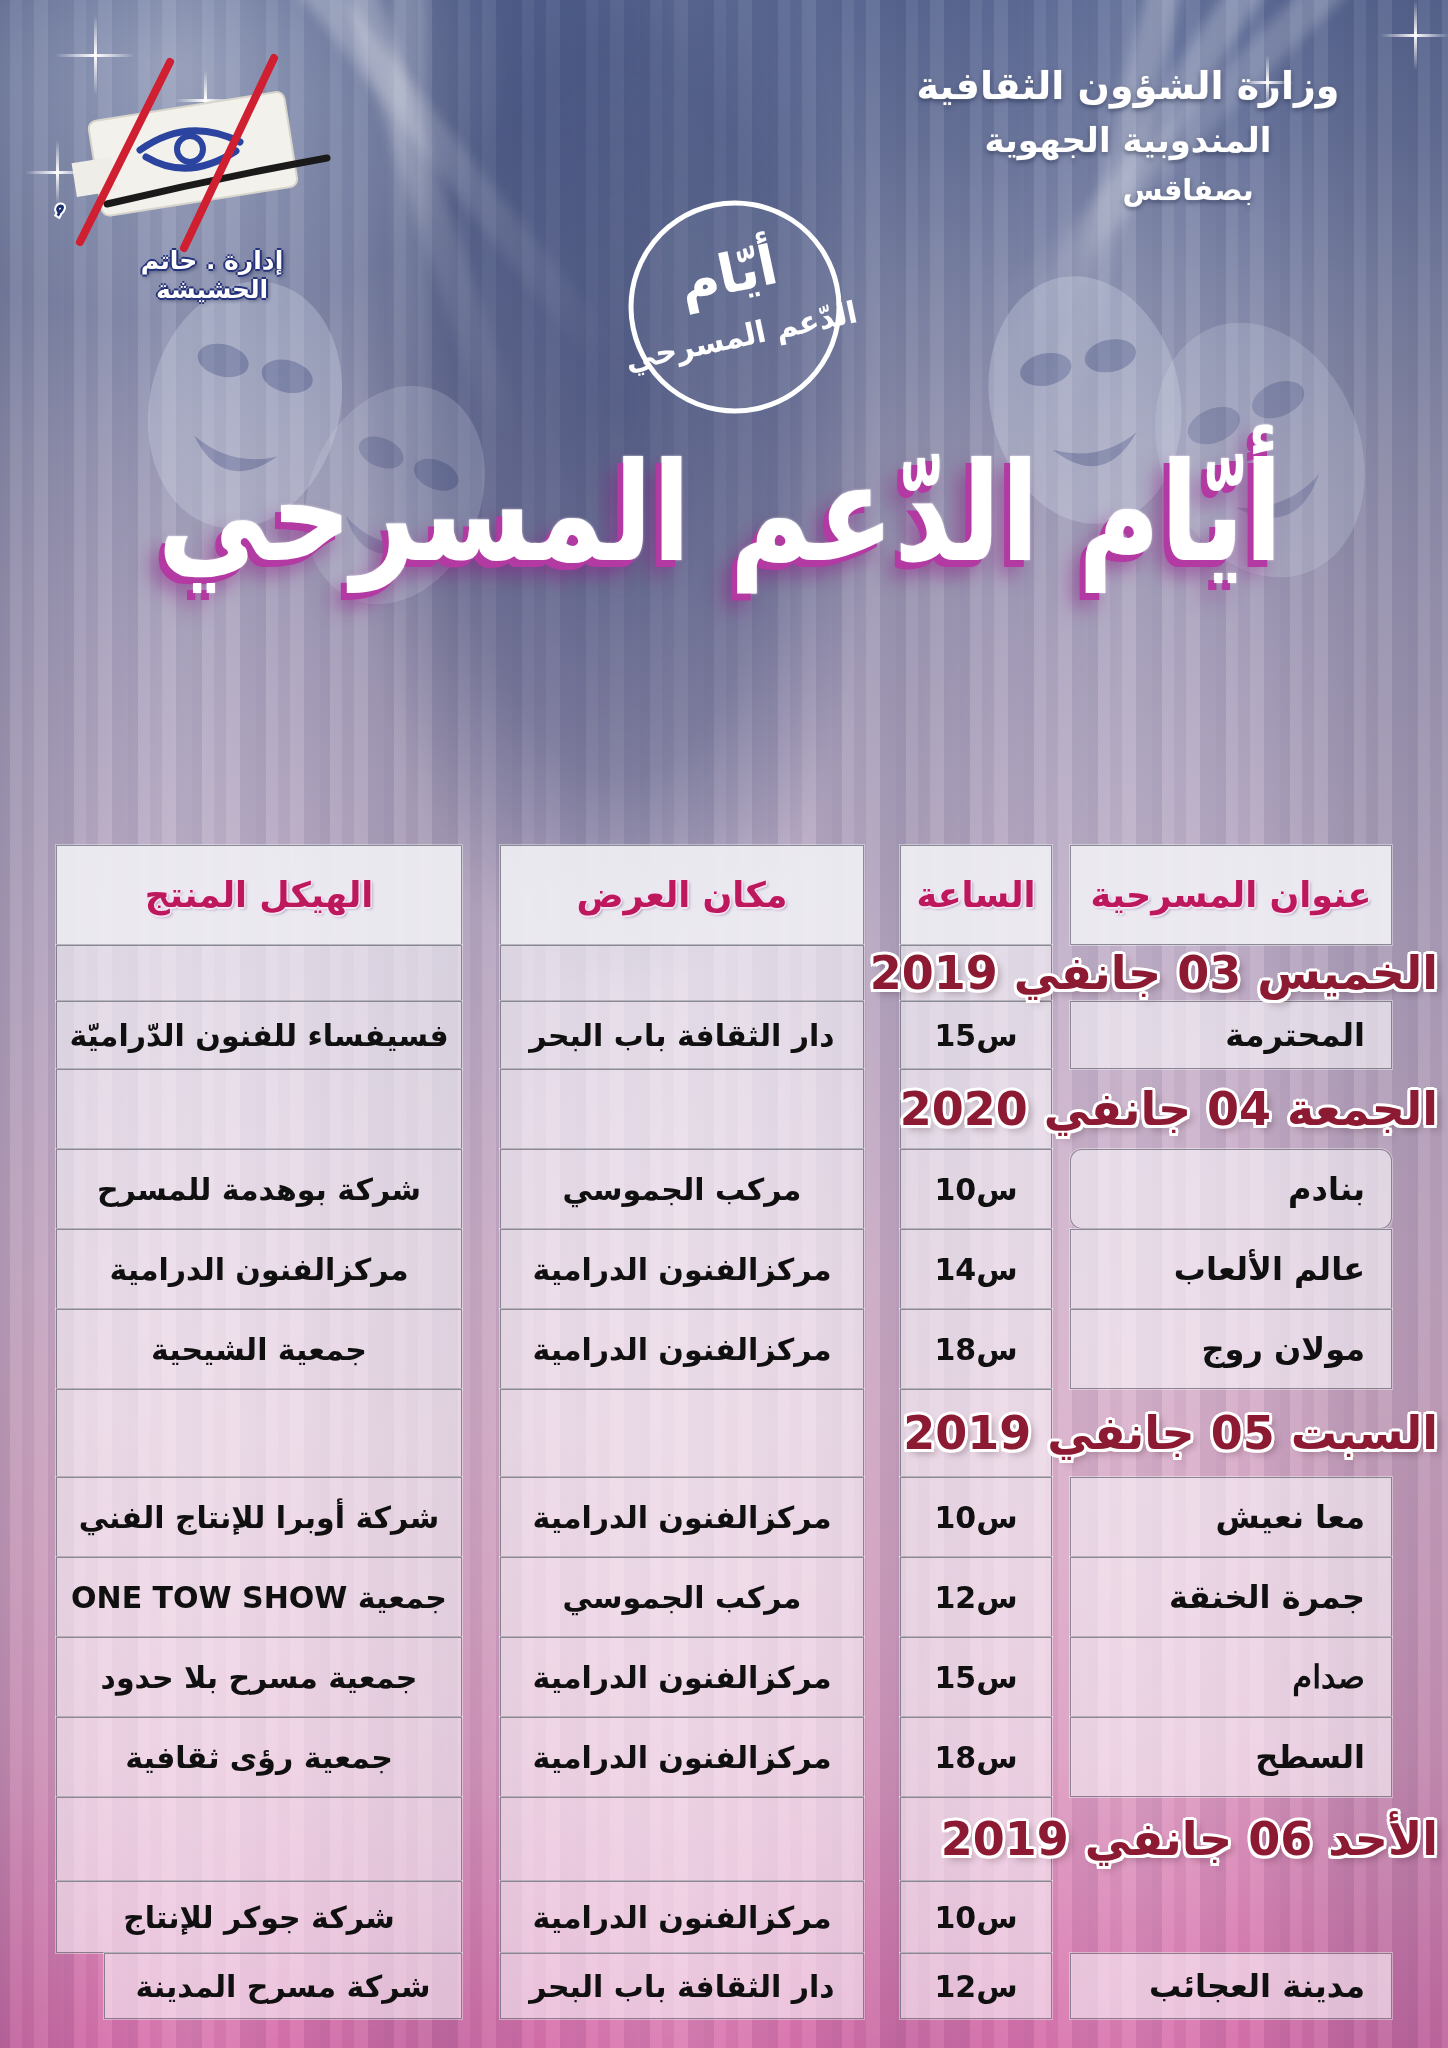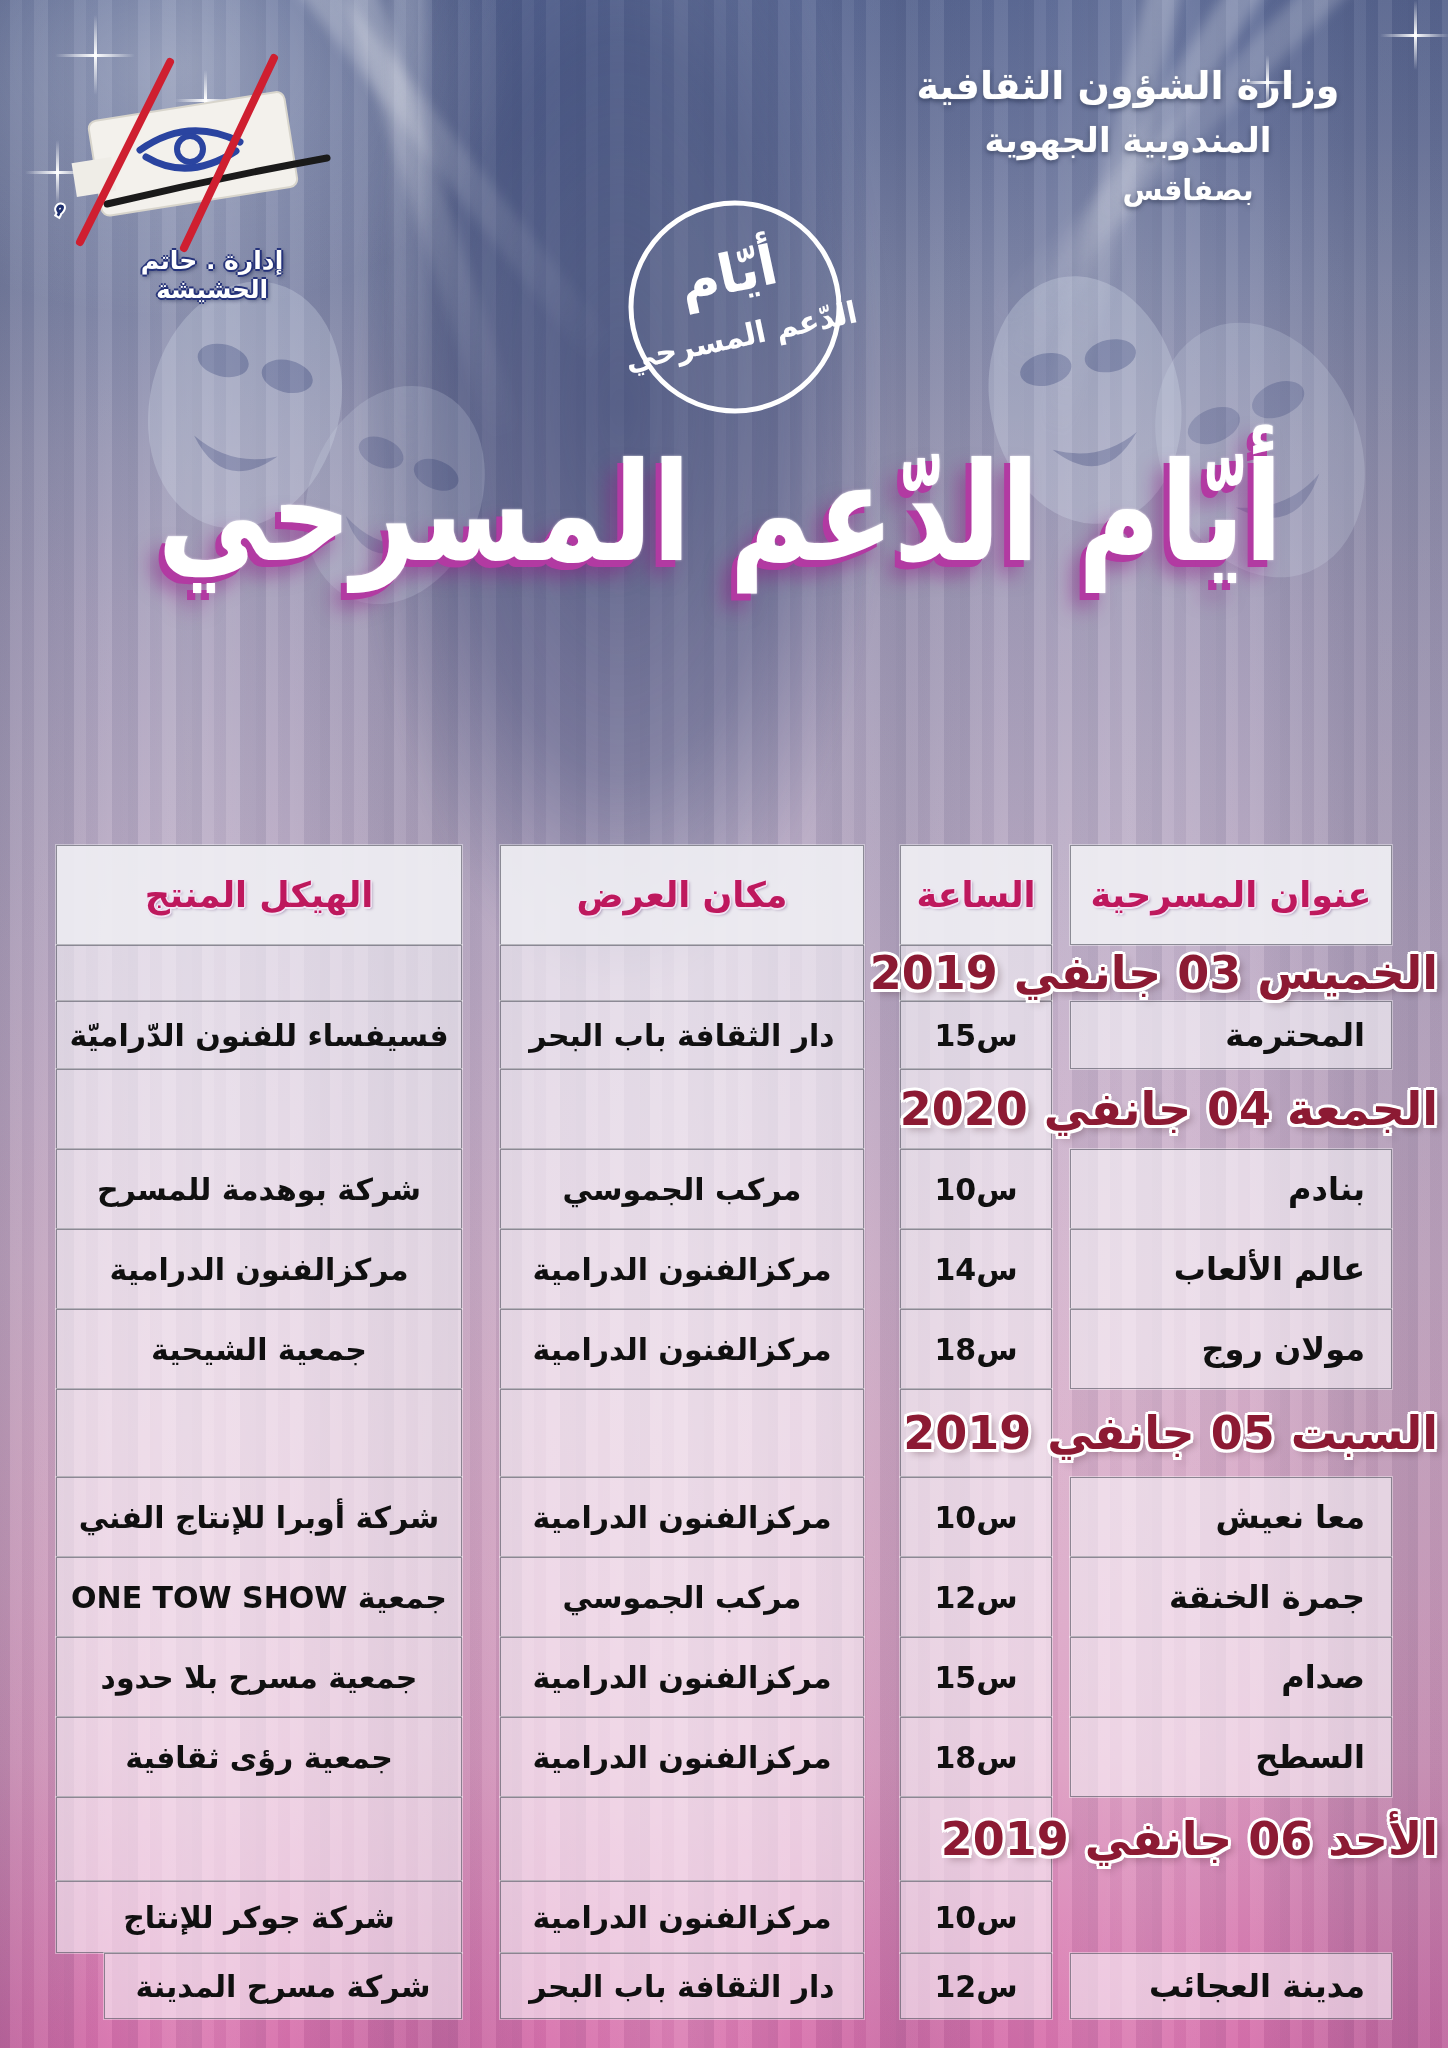--- a/index.html
+++ b/index.html
@@ -201,21 +201,21 @@
       <div class="cell t-title" style="grid-area: 3 / 1;">المحترمة</div>
       <div class="cell" style="grid-area: 3 / 3;">س15</div>
       <div class="cell" style="grid-area: 3 / 5;">دار الثقافة باب البحر</div>
       <div class="cell" style="grid-area: 3 / 7;">فسيفساء للفنون الدّراميّة</div>
       <div class="date-wrap" style="grid-area: 4 / 1 / auto / 4;">
         <span class="date-text">الجمعة 04 جانفي 2020</span>
       </div>
       <div class="cell empty" style="grid-area: 4 / 3;"></div>
       <div class="cell empty" style="grid-area: 4 / 5;"></div>
       <div class="cell empty" style="grid-area: 4 / 7;"></div>
-      <div class="cell t-title" style="grid-area: 5 / 1;">بنادم</div>
+      <div class="cell t-title" style="grid-area: 5 / 1; border-radius: 12px;">بنادم</div>
       <div class="cell" style="grid-area: 5 / 3;">س10</div>
       <div class="cell" style="grid-area: 5 / 5;">مركب الجموسي</div>
       <div class="cell" style="grid-area: 5 / 7;">شركة بوهدمة للمسرح</div>
       <div class="cell t-title" style="grid-area: 6 / 1;">عالم الألعاب</div>
       <div class="cell" style="grid-area: 6 / 3;">س14</div>
       <div class="cell" style="grid-area: 6 / 5;">مركزالفنون الدرامية</div>
       <div class="cell" style="grid-area: 6 / 7;">مركزالفنون الدرامية</div>
       <div class="cell t-title" style="grid-area: 7 / 1;">مولان روج</div>
       <div class="cell" style="grid-area: 7 / 3;">س18</div>
       <div class="cell" style="grid-area: 7 / 5;">مركزالفنون الدرامية</div>
@@ -227,21 +227,21 @@
       <div class="cell empty" style="grid-area: 8 / 5;"></div>
       <div class="cell empty" style="grid-area: 8 / 7;"></div>
       <div class="cell t-title" style="grid-area: 9 / 1; padding-left: 28px;">معا نعيش</div>
       <div class="cell" style="grid-area: 9 / 3;">س10</div>
       <div class="cell" style="grid-area: 9 / 5;">مركزالفنون الدرامية</div>
       <div class="cell" style="grid-area: 9 / 7;">شركة أوبرا للإنتاج الفني</div>
       <div class="cell t-title" style="grid-area: 10 / 1;">جمرة الخنقة</div>
       <div class="cell" style="grid-area: 10 / 3;">س12</div>
       <div class="cell" style="grid-area: 10 / 5;">مركب الجموسي</div>
       <div class="cell" style="grid-area: 10 / 7;">جمعية ONE TOW SHOW</div>
-      <div class="cell t-title" style="grid-area: 11 / 1;">صدام</div>
+      <div class="cell t-title" style="grid-area: 11 / 1; font-family: Liberation Serif, serif;">صدام</div>
       <div class="cell" style="grid-area: 11 / 3;">س15</div>
       <div class="cell" style="grid-area: 11 / 5;">مركزالفنون الدرامية</div>
       <div class="cell" style="grid-area: 11 / 7;">جمعية مسرح بلا حدود</div>
       <div class="cell t-title" style="grid-area: 12 / 1;">السطح</div>
       <div class="cell" style="grid-area: 12 / 3;">س18</div>
       <div class="cell" style="grid-area: 12 / 5;">مركزالفنون الدرامية</div>
       <div class="cell" style="grid-area: 12 / 7;">جمعية رؤى ثقافية</div>
       <div class="date-wrap" style="grid-area: 13 / 1 / auto / 4;">
         <span class="date-text">الأحد 06 جانفي 2019</span>
       </div>

